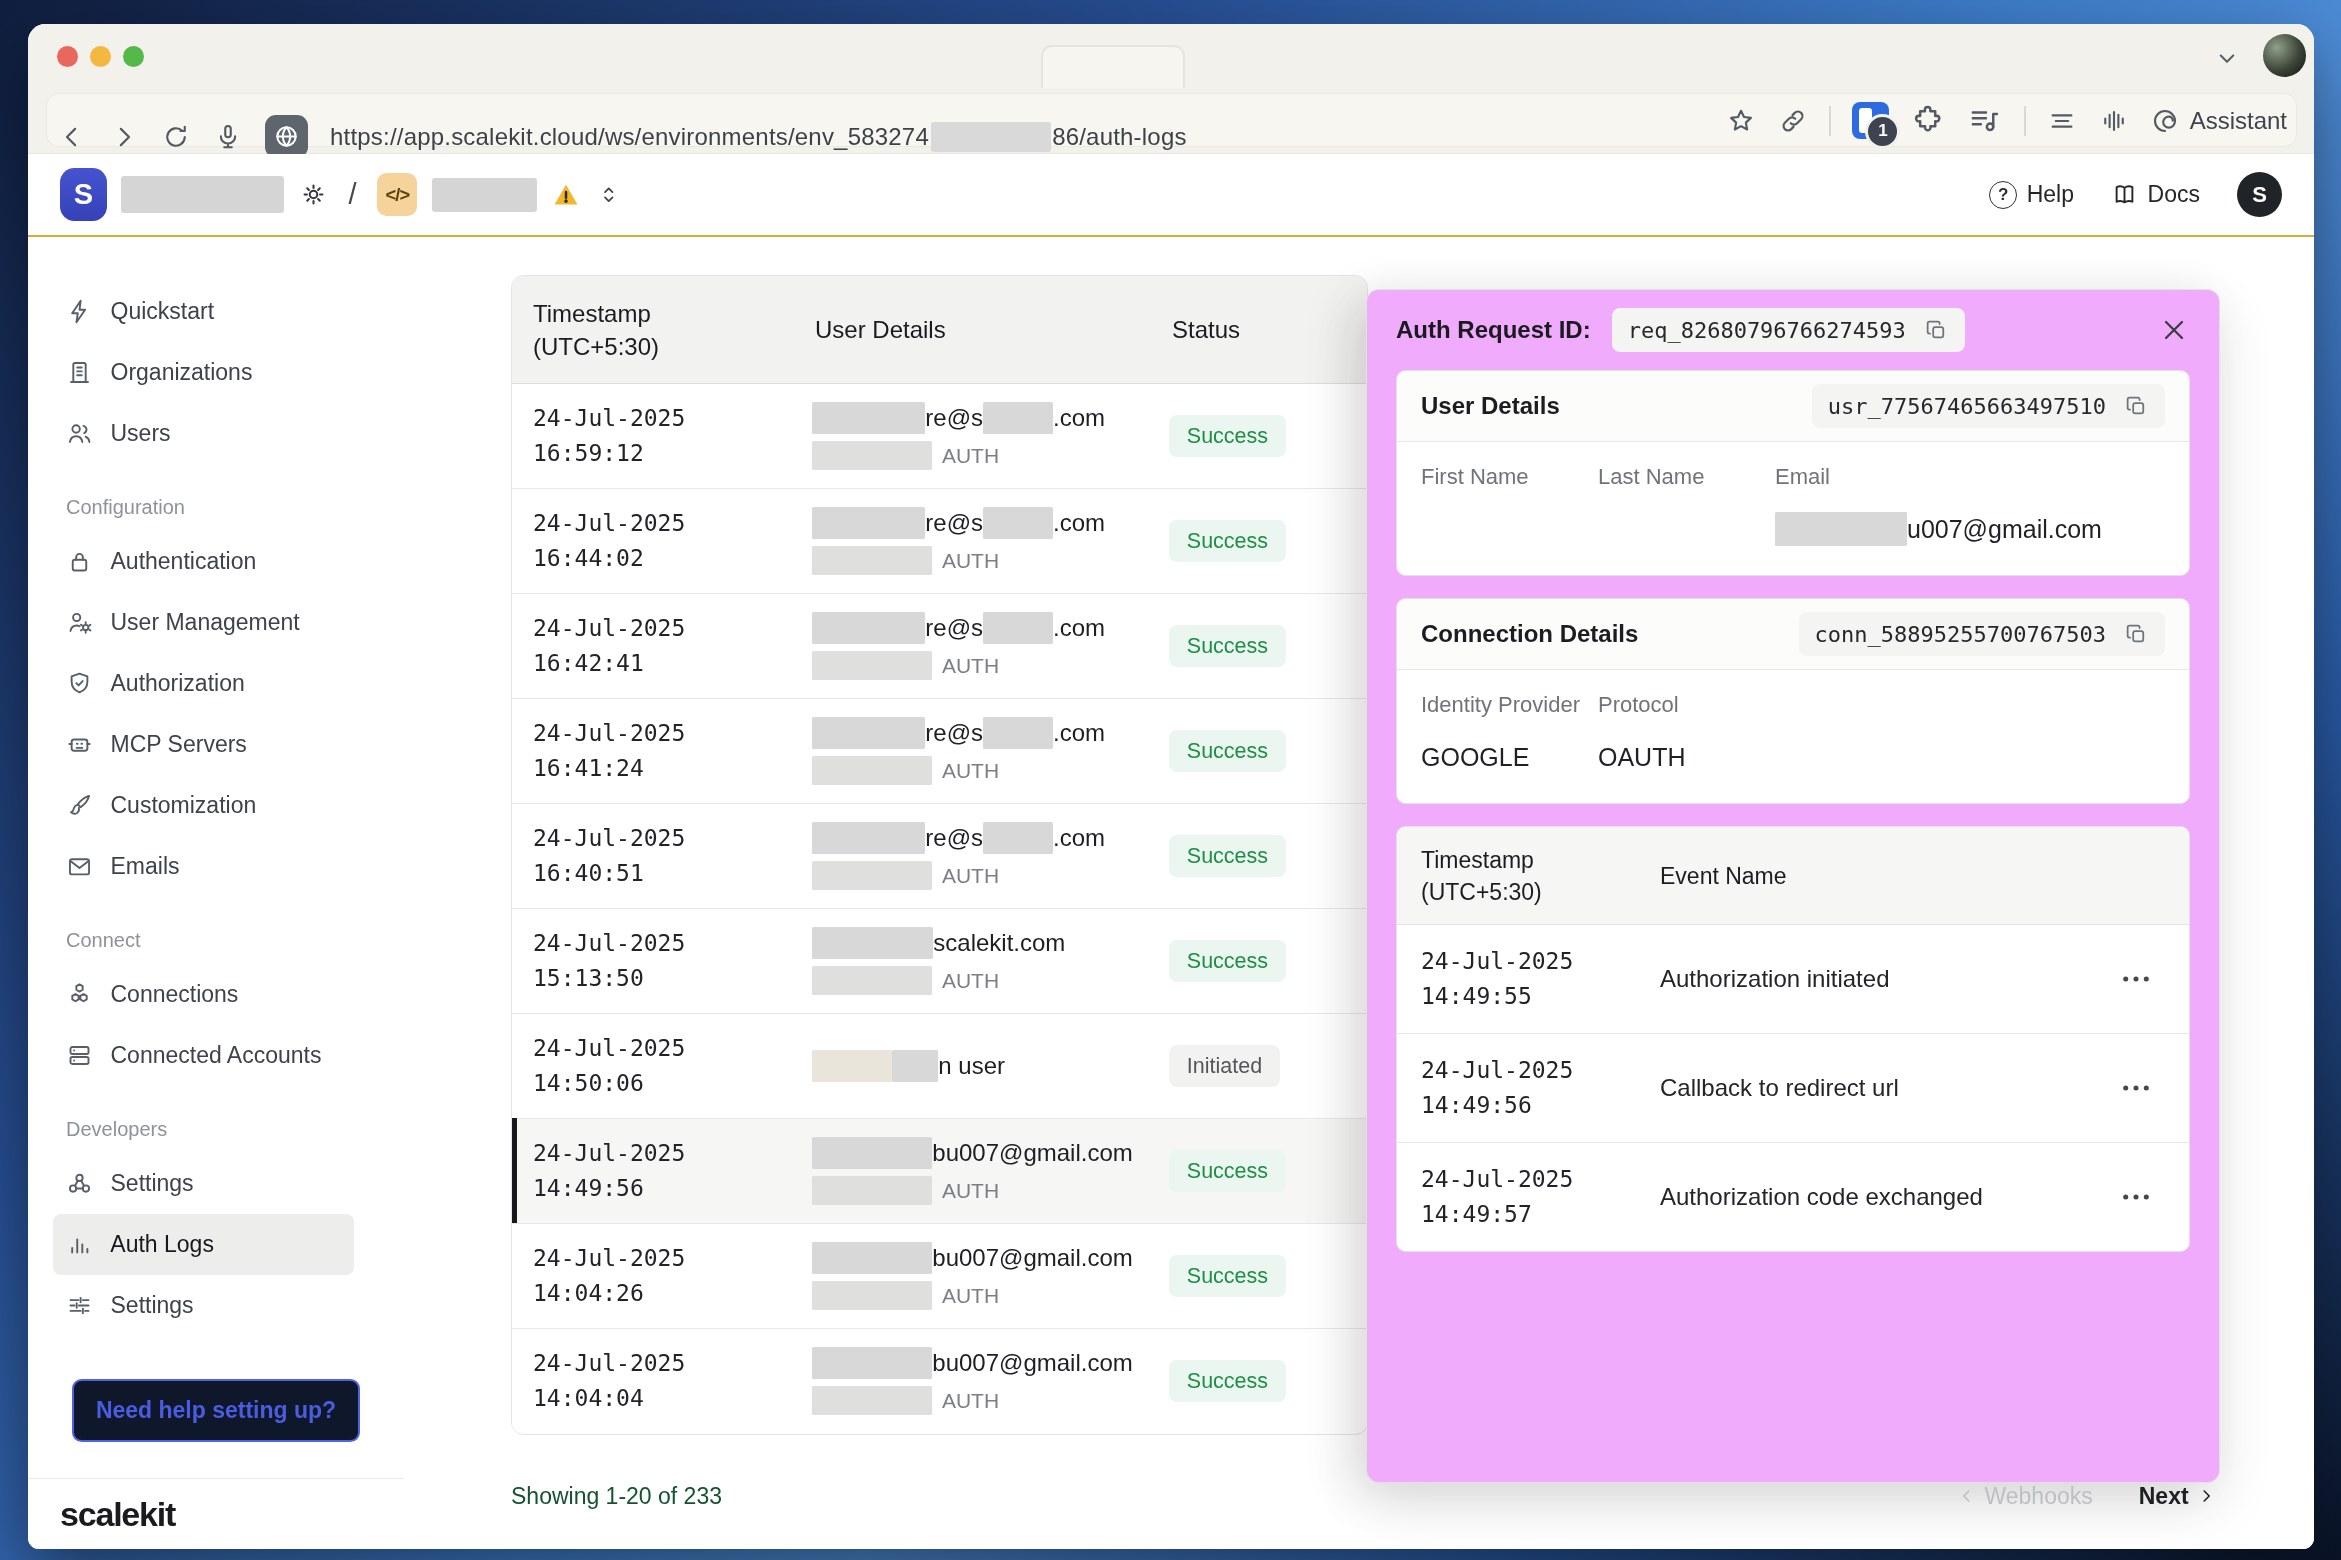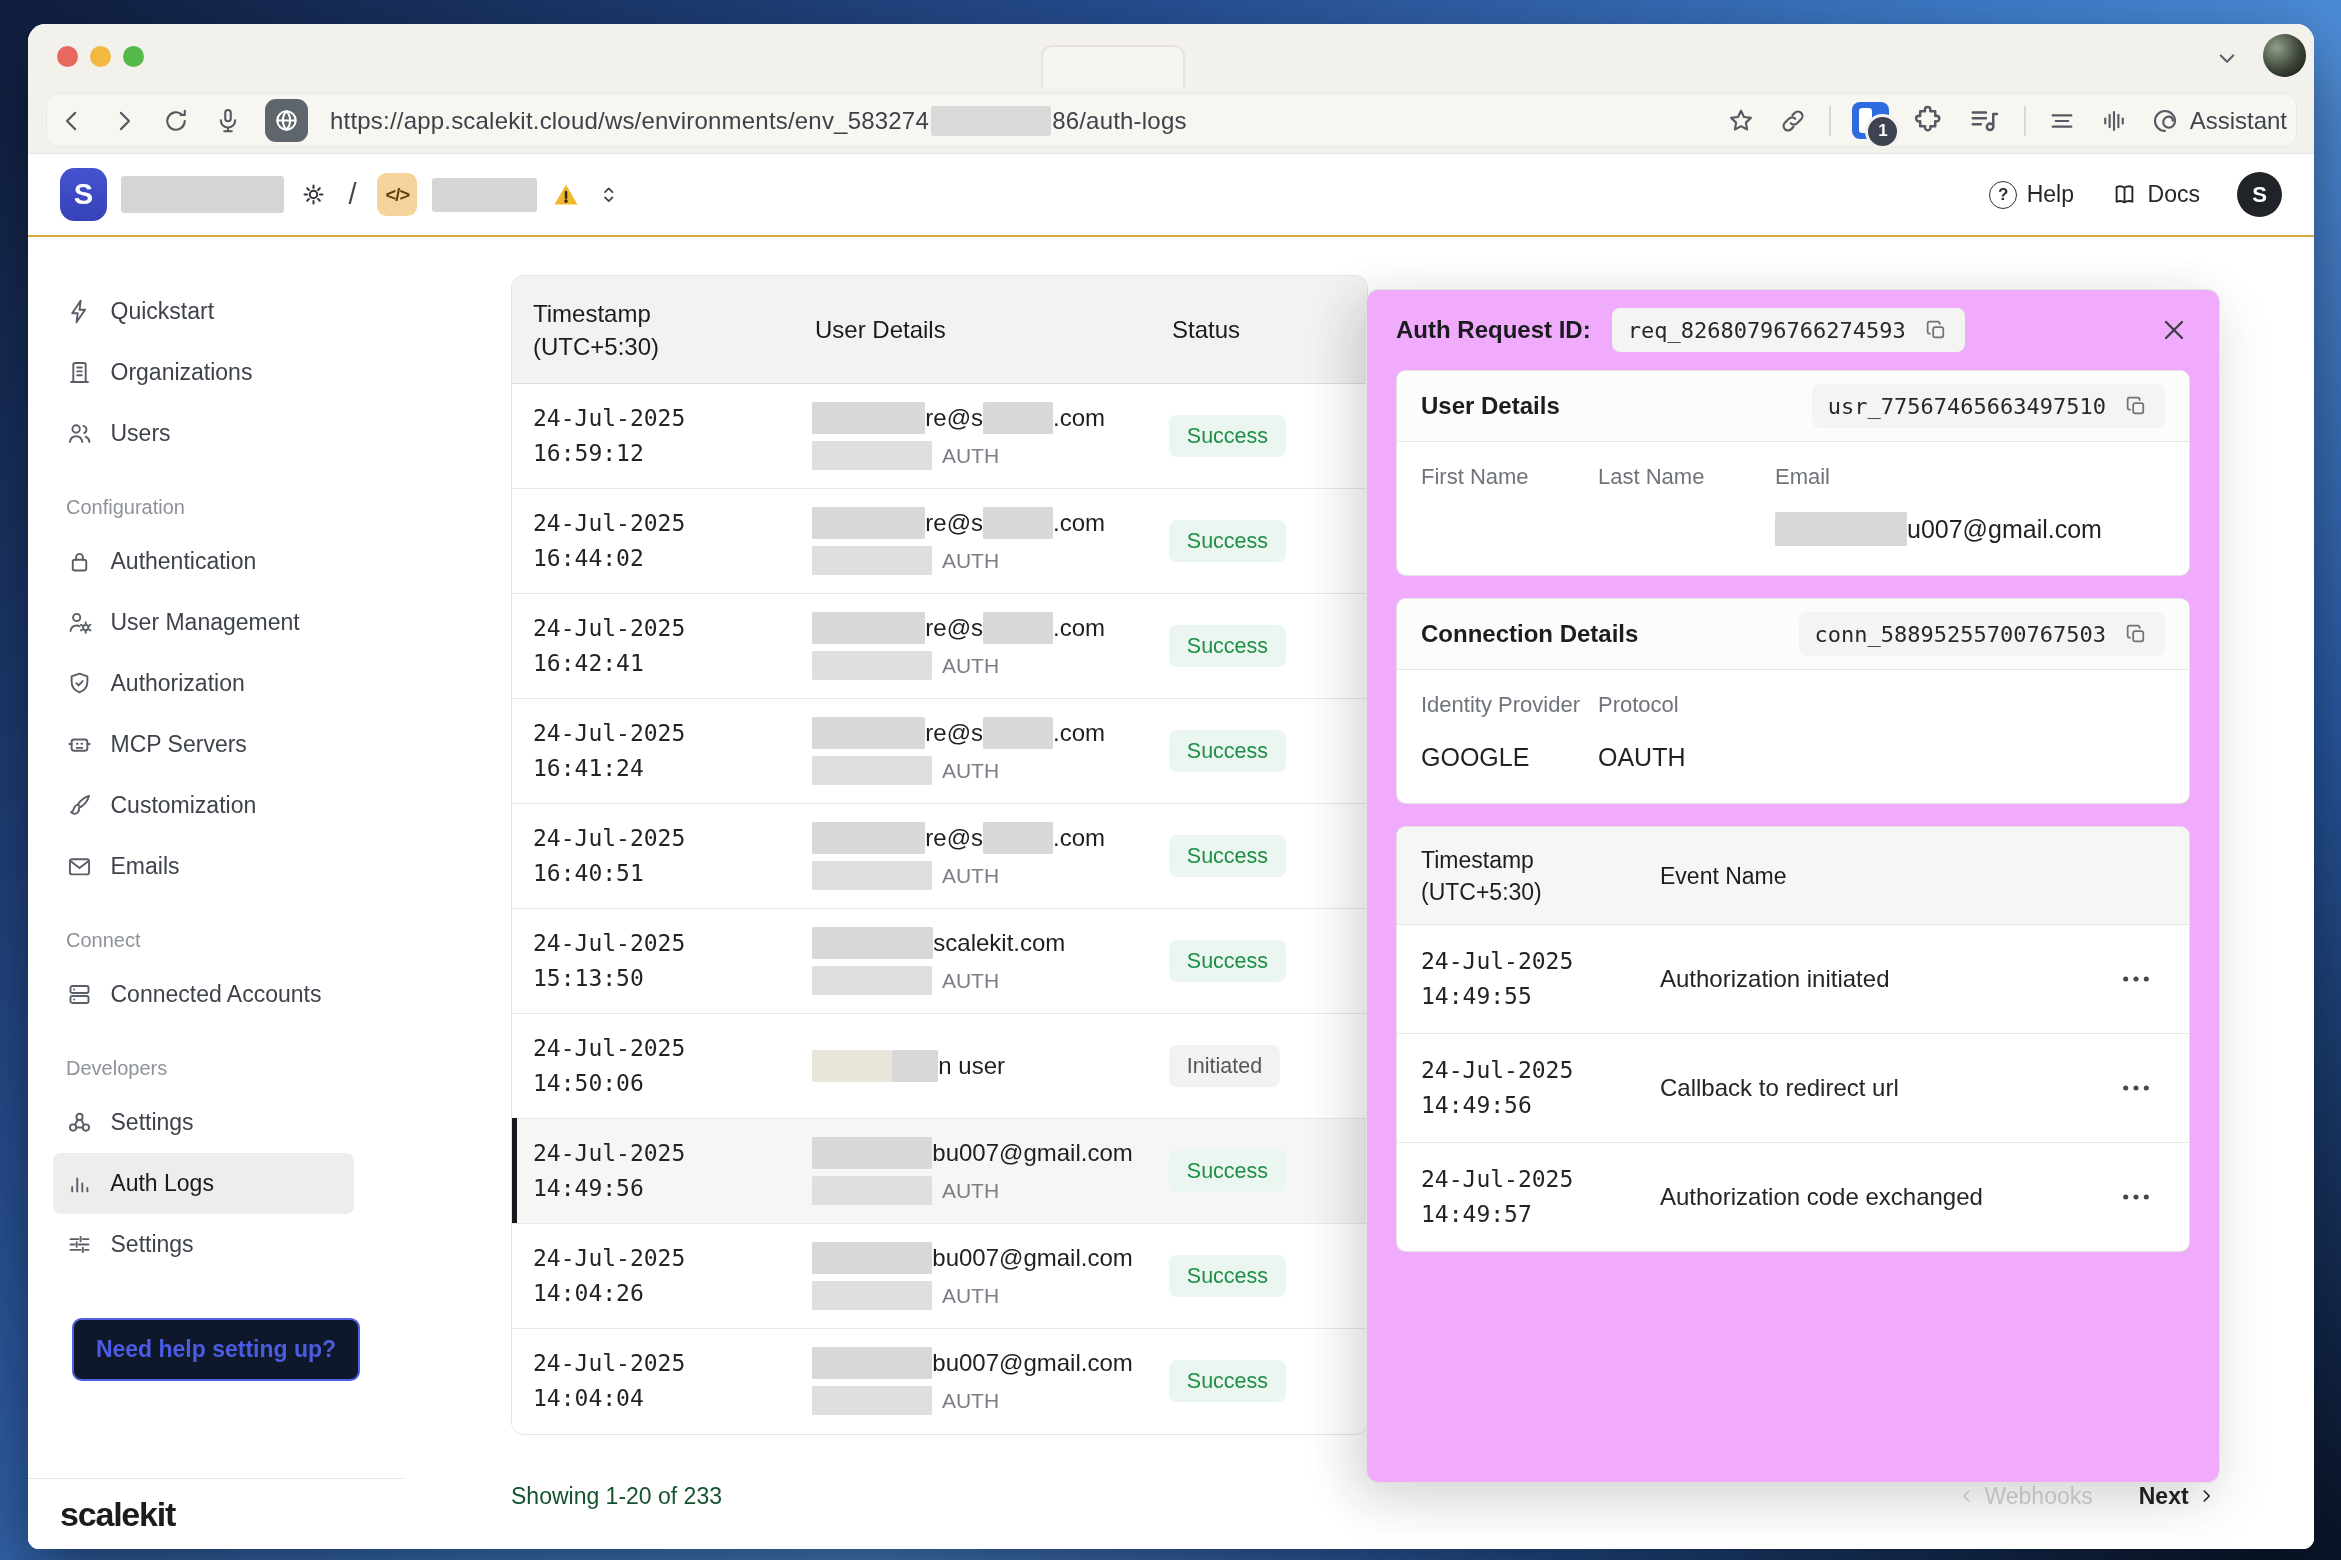--- a/index.html
+++ b/index.html
@@ -17,21 +17,21 @@
   .l-red{background:#e8685e}.l-yellow{background:#f3b840}.l-green{background:#54b948}
   .ghost-tab{position:absolute;left:1013px;top:21px;width:140px;height:57px;border:2px solid #e7e4dd;border-radius:11px;background:#f7f5f0;}
   .tb-chev{position:absolute;left:2184px;top:19px;width:30px;height:30px;color:#5d636b;}
   .tb-avatar{position:absolute;left:2235px;top:10.4px;width:43px;height:43px;border-radius:50%;
     background:radial-gradient(circle at 32% 32%,#8fa089,#3c4438 55%,#15180f 95%);}
 
   
   .toolbar{position:relative;height:65px;background:#f3f1ec;border-bottom:0.8px solid #e8e5df;}
   .tool-inner{position:absolute;left:17.5px;right:17.5px;top:4.8px;bottom:6.4px;background:#f8f6f1;border:0.8px solid #ebe8e1;border-radius:12.8px;}
   .tbi{width:30px;height:30px;color:#545a62;}
-  .tb-left{position:absolute;left:29px;top:0;height:100%;display:flex;align-items:center;gap:22px;}
+  .tb-left{position:absolute;left:29px;top:16px;height:100%;display:flex;align-items:center;gap:22px;}
   .globe-chip{width:43px;height:43px;border-radius:11px;background:#5e656d;display:flex;align-items:center;justify-content:center;}
   .globe-chip svg{width:29px;height:29px;color:#fff;}
   .url{display:flex;align-items:center;font-size:24px;color:#3e4248;letter-spacing:0.2px;}
   .url-redact{display:inline-block;width:120px;height:30px;background:#d9d9d9;border-radius:2.4px;margin:0 1.6px;}
   .tb-right{position:absolute;right:27px;top:0;height:100%;display:flex;align-items:center;gap:21.5px;}
   .tb-sep{width:1.6px;height:30px;background:#dbd8d1;}
   .ext-chip{position:relative;width:37px;height:37px;border-radius:8px;background:#2e6be0;}
   .ext-chip::before{content:'';position:absolute;left:6.4px;top:5.6px;width:13.6px;height:25.5px;background:#fff;border-radius:3.2px;}
   .ext-badge{position:absolute;right:-11px;bottom:-9.6px;width:29px;height:29px;border-radius:50%;background:#3d4350;border:3.2px solid #f3f1ec;
     color:#fff;font-size:17px;font-weight:700;display:flex;align-items:center;justify-content:center;}
@@ -359,20 +359,28 @@
             <div class="sb-ic" data-icon="mail">
               <svg viewBox="0 0 24 24" fill="none" stroke="currentColor" stroke-width="1.7" stroke-linecap="round" stroke-linejoin="round">
                 <rect x="3.5" y="5.5" width="17" height="13.5" rx="2"></rect>
                 <path d="m4.5 7.5 7.5 5.8 7.5-5.8"></path>
               </svg>
             </div>
             <span>Emails</span>
           </div>
           <div class="sb-sec">Connect</div>
           <div class="sb-item">
+            <div class="sb-ic" data-icon="cubes">
+              <svg viewBox="0 0 24 24" fill="none" stroke="currentColor" stroke-width="1.7" stroke-linecap="round" stroke-linejoin="round">
+                <path d="m12 3 2.8 1.6v3.2L12 9.4 9.2 7.8V4.6zM8.4 11.6l2.8 1.6v3.2l-2.8 1.6-2.8-1.6v-3.2zM15.6 11.6l2.8 1.6v3.2l-2.8 1.6-2.8-1.6v-3.2z"></path>
+              </svg>
+            </div>
+            <span>Connections</span>
+          </div>
+          <div class="sb-item">
             <div class="sb-ic" data-icon="stack">
               <svg viewBox="0 0 24 24" fill="none" stroke="currentColor" stroke-width="1.7" stroke-linecap="round" stroke-linejoin="round">
                 <rect x="4" y="4.5" width="16" height="6.2" rx="1.6"></rect>
                 <rect x="4" y="13.3" width="16" height="6.2" rx="1.6"></rect>
                 <path d="M7.2 7.6h.01M7.2 16.4h.01"></path>
               </svg>
             </div>
             <span>Connected Accounts</span>
           </div>
           <div class="sb-sec">Developers</div>

